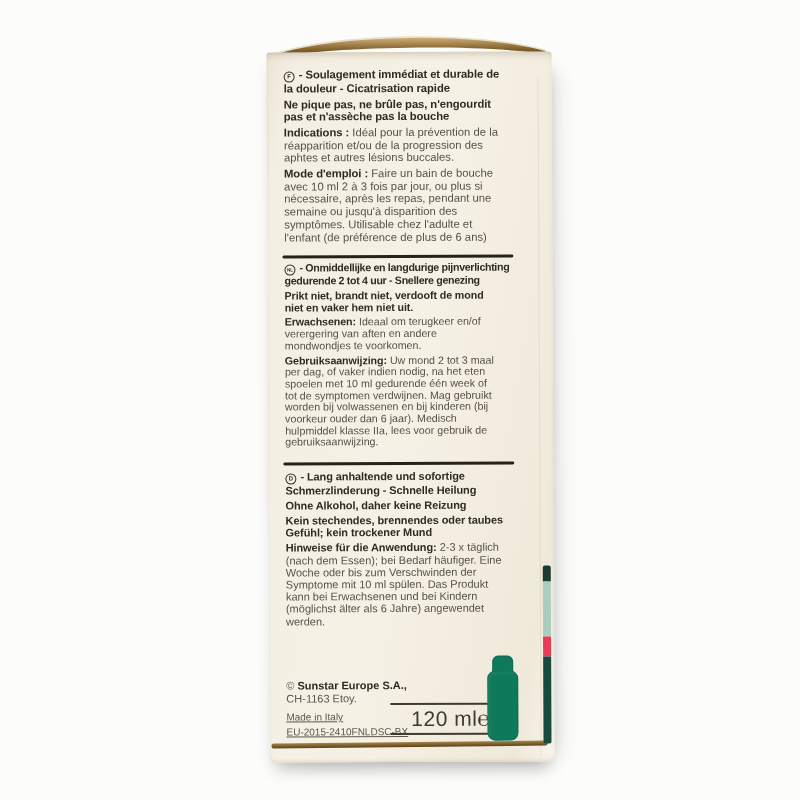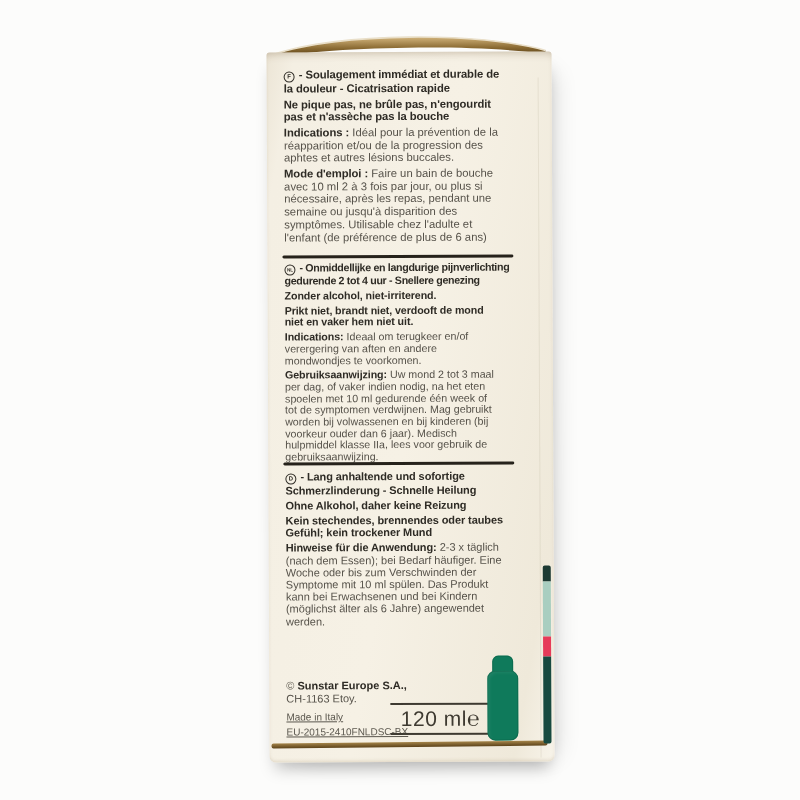--- a/index.html
+++ b/index.html
@@ -51,21 +51,21 @@
   .divider-2 { top:410px; }
 
   
   .copyright { position:absolute; left:17px; top:627px; font-size:11px; line-height:13px; color:#56524a; white-space:pre-line; }
   .copyright b { color:#2e2b25; }
   .copyright .c-sym { color:#6a665c; font-weight:normal; }
   .madein { position:absolute; left:17px; top:657px; font-size:10px; line-height:15px; color:#5c584f; white-space:pre-line;text-decoration:underline; }
 
   .volume {
     position:absolute; left:121px; top:651px; width:100px;
-    text-align:center; font-size:21px; line-height:25px; color:#3e3a31;
+    text-align:right; font-size:21px; line-height:25px; color:#3e3a31;
     border-top:2.6px solid #3e3a31; border-bottom:2.6px solid #3e3a31;
     padding:1px 0 2px 0; letter-spacing:0.5px;
   }
 
   
   .bottle { position:absolute; left:218px; top:604px; width:31px; height:85px; }
   .bottle-neck {
     position:absolute; left:5px; top:0; width:21px; height:22px;
     background:#0f7a5b; border-radius:6px 6px 2px 2px;
     box-shadow:inset 0 0 0 1px rgba(0,60,40,0.25);
@@ -124,24 +124,23 @@
 semaine ou jusqu'à disparition des
 symptômes. Utilisable chez l'adulte et
 l'enfant (de préférence de plus de 6 ans)</span></p>
     </div>
 
     <div class="divider divider-1"></div>
 
     <div class="sec sec-nl">
       <p class="claim"><span class="lang-badge">NL</span> <b>- Onmiddellijke en langdurige pijnverlichting
 gedurende 2 tot 4 uur - Snellere genezing</b></p>
-      <p><b>Zonder alcohol, niet-irriterend.</b></p>
       <p><b>Prikt niet, brandt niet, verdooft de mond
 niet en vaker hem niet uit.</b></p>
-      <p><b>Indications:</b> <span>Ideaal om terugkeer en/of
+      <p><b>Erwachsenen:</b> <span>Ideaal om terugkeer en/of
 verergering van aften en andere
 mondwondjes te voorkomen.</span></p>
       <p><b>Gebruiksaanwijzing:</b> <span>Uw mond 2 tot 3 maal
 per dag, of vaker indien nodig, na het eten
 spoelen met 10 ml gedurende één week of
 tot de symptomen verdwijnen. Mag gebruikt
 worden bij volwassenen en bij kinderen (bij
 voorkeur ouder dan 6 jaar). Medisch
 hulpmiddel klasse IIa, lees voor gebruik de
 gebruiksaanwijzing.</span></p>

